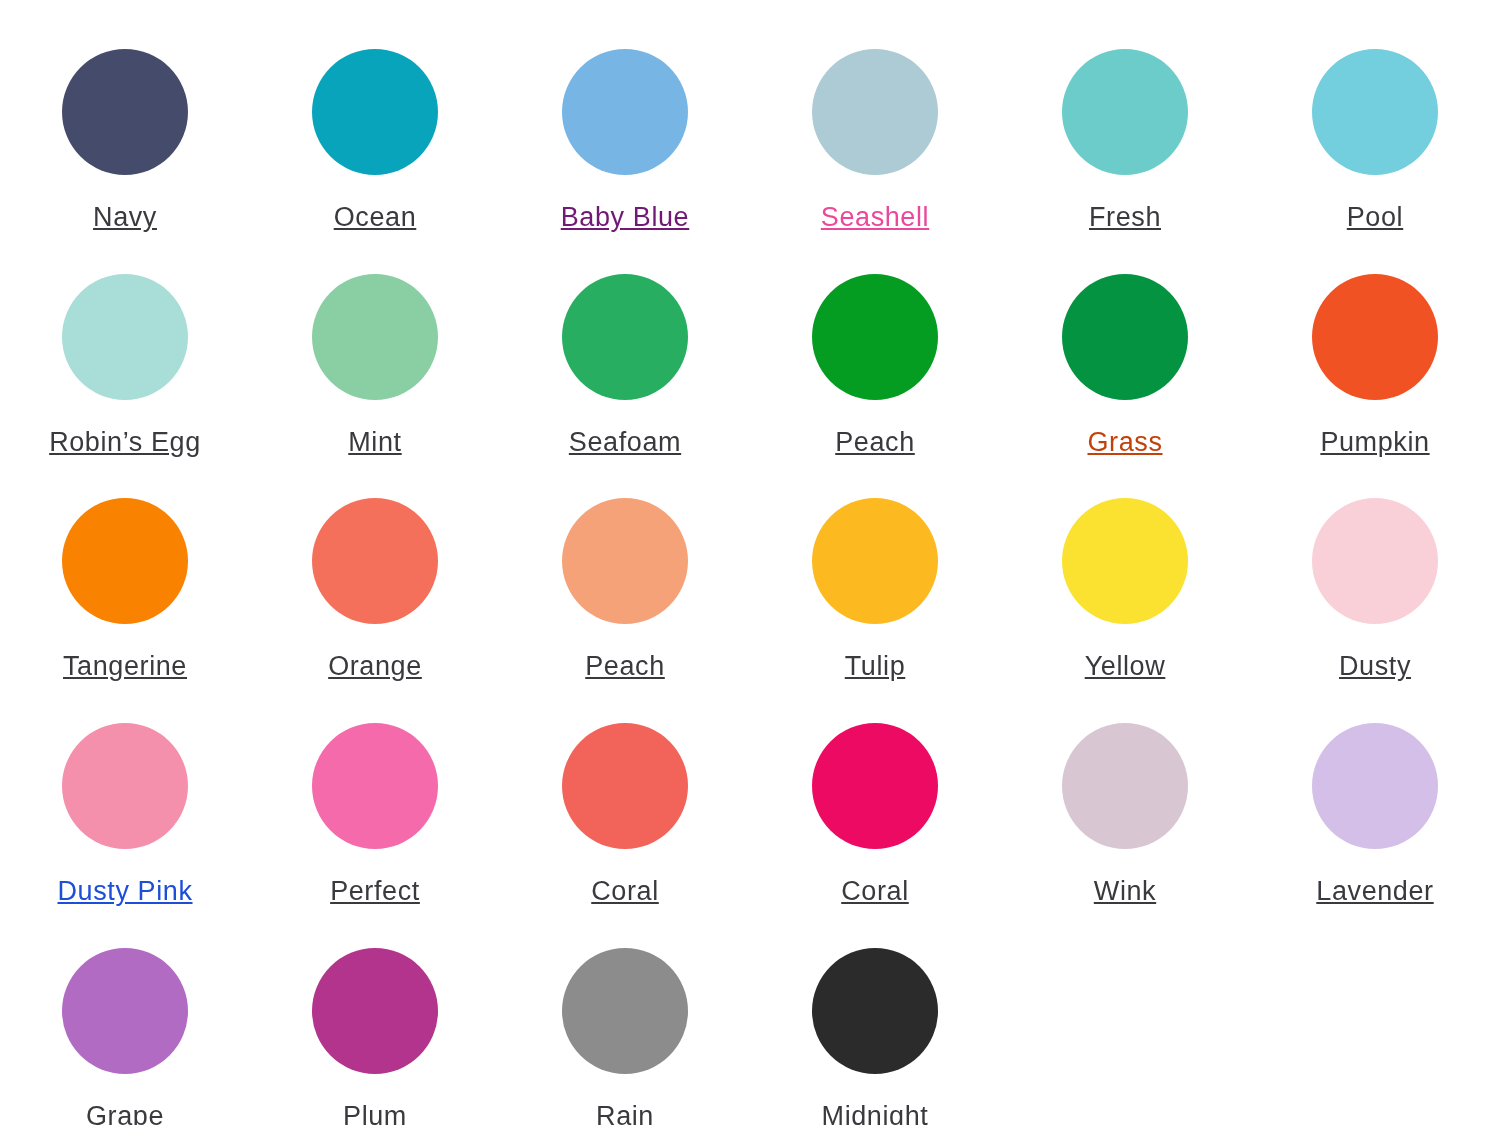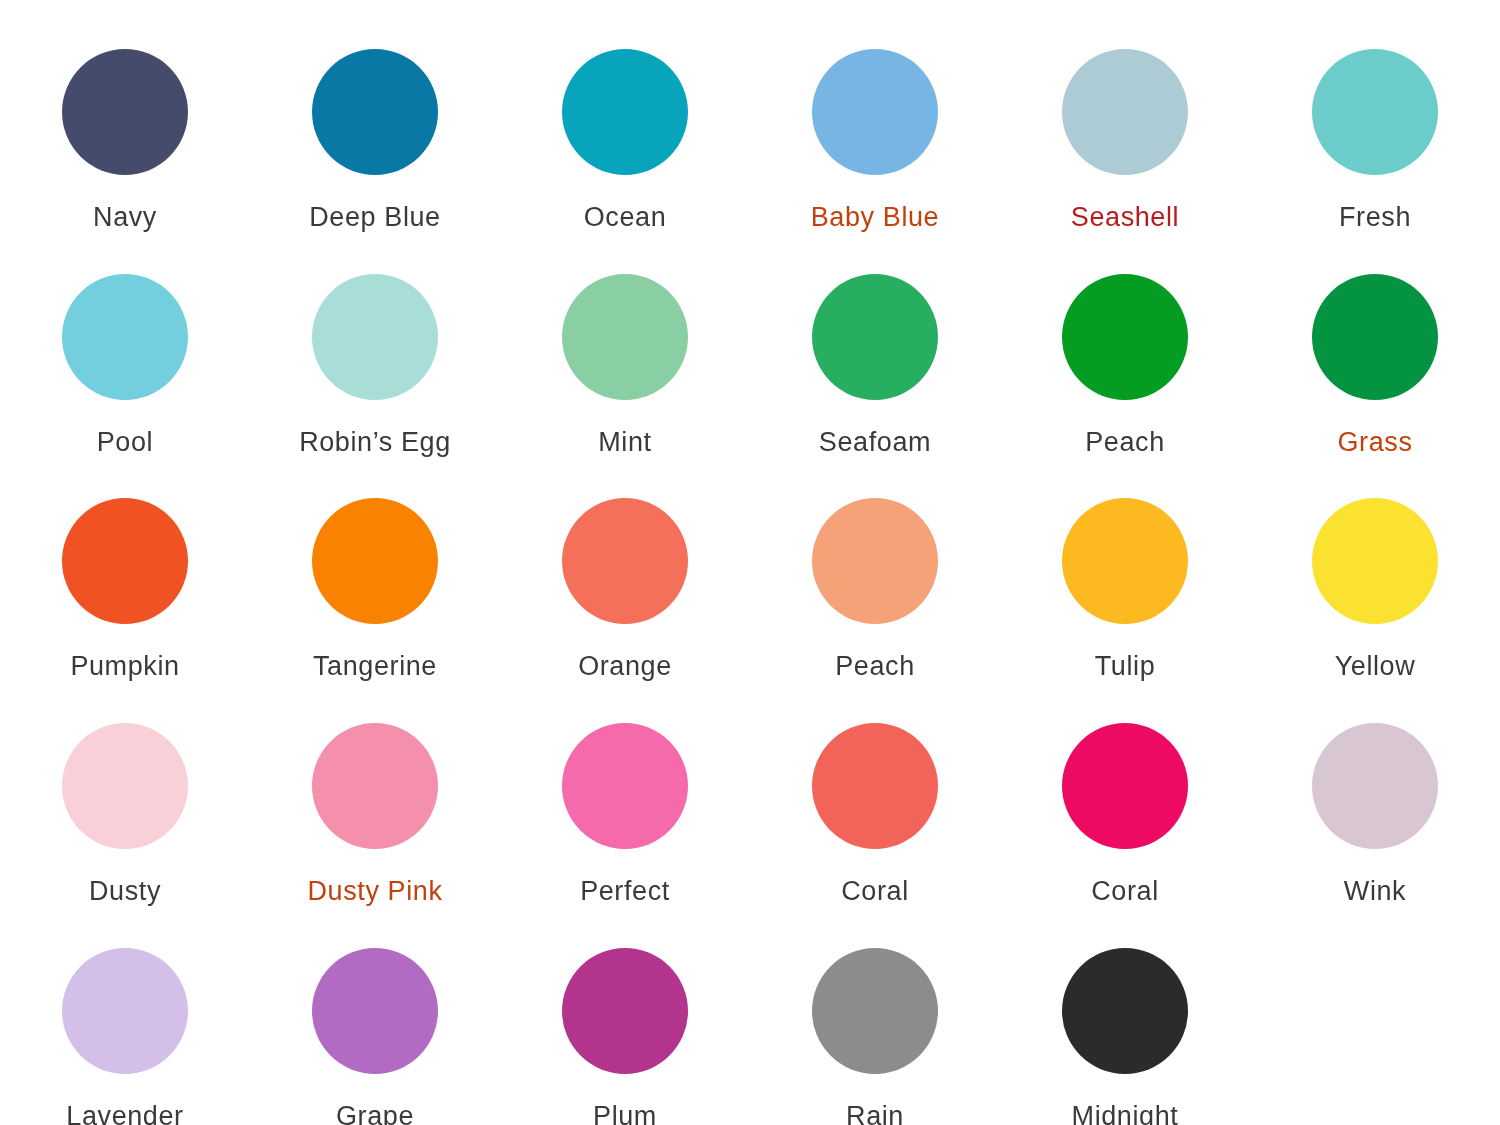--- a/index.html
+++ b/index.html
@@ -44,45 +44,42 @@
 
   .swatch-label {
     margin-top: 28px;
     font-size: 27px;
     line-height: 1.1;
     letter-spacing: 0.6px;
     color: #3a3a3e;
     font-weight: 400;
     white-space: nowrap;
     text-align: center;
+    text-decoration: underline;
   }
 </style>
 </head>
 <body>
 
 <main id="palette-grid" style="background: rgb(255, 255, 255);">
     <div class="swatch-cell">
       <span class="swatch-dot" style="background-color: rgb(69, 75, 107);"></span>
       <span class="swatch-label" style="color: rgb(58, 58, 62);">Navy</span>
     </div>
     <div class="swatch-cell">
-      <span class="swatch-dot" style="background-color: rgb(10, 120, 165);"></span>
-      <span class="swatch-label" style="color: rgb(58, 58, 62);">Deep Blue</span>
-    </div>
-    <div class="swatch-cell">
       <span class="swatch-dot" style="background-color: rgb(7, 164, 188);"></span>
       <span class="swatch-label" style="color: rgb(58, 58, 62);">Ocean</span>
     </div>
     <div class="swatch-cell">
       <span class="swatch-dot" style="background-color: rgb(118, 181, 228);"></span>
-      <span class="swatch-label" style="color: #c2410c; margin-top: 28px;">Baby Blue</span>
+      <span class="swatch-label" style="color: #701a75; margin-top: 28px;">Baby Blue</span>
     </div>
     <div class="swatch-cell">
       <span class="swatch-dot" style="background-color: rgb(173, 203, 212);"></span>
-      <span class="swatch-label" style="color: #b91c1c;">Seashell</span>
+      <span class="swatch-label" style="color: #ec4899;">Seashell</span>
     </div>
     <div class="swatch-cell">
       <span class="swatch-dot" style="background-color: rgb(108, 204, 202);"></span>
       <span class="swatch-label" style="color: rgb(58, 58, 62);">Fresh</span>
     </div>
     <div class="swatch-cell">
       <span class="swatch-dot" style="background-color: rgb(115, 206, 221);"></span>
       <span class="swatch-label" style="color: rgb(58, 58, 62);">Pool</span>
     </div>
     <div class="swatch-cell">
@@ -128,21 +125,21 @@
     <div class="swatch-cell">
       <span class="swatch-dot" style="background-color: rgb(251, 226, 49);"></span>
       <span class="swatch-label" style="color: rgb(58, 58, 62);">Yellow</span>
     </div>
     <div class="swatch-cell">
       <span class="swatch-dot" style="background-color: rgb(250, 208, 216);"></span>
       <span class="swatch-label" style="color: rgb(58, 58, 62);">Dusty</span>
     </div>
     <div class="swatch-cell">
       <span class="swatch-dot" style="background-color: rgb(245, 144, 172);"></span>
-      <span class="swatch-label" style="color: #c2410c;">Dusty Pink</span>
+      <span class="swatch-label" style="color: #1d4ed8;">Dusty Pink</span>
     </div>
     <div class="swatch-cell">
       <span class="swatch-dot" style="background-color: rgb(244, 106, 170);"></span>
       <span class="swatch-label" style="color: rgb(58, 58, 62);">Perfect</span>
     </div>
     <div class="swatch-cell">
       <span class="swatch-dot" style="background-color: rgb(242, 99, 89);"></span>
       <span class="swatch-label" style="color: rgb(58, 58, 62);">Coral</span>
     </div>
     <div class="swatch-cell">

